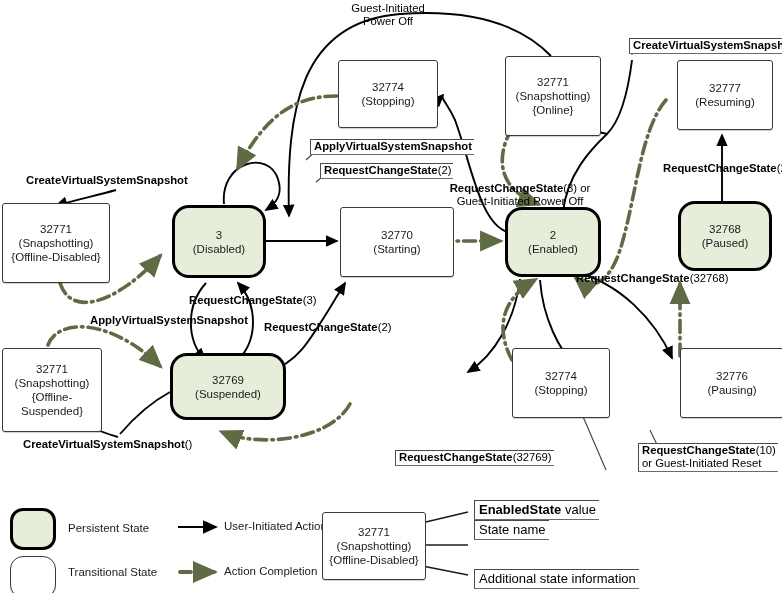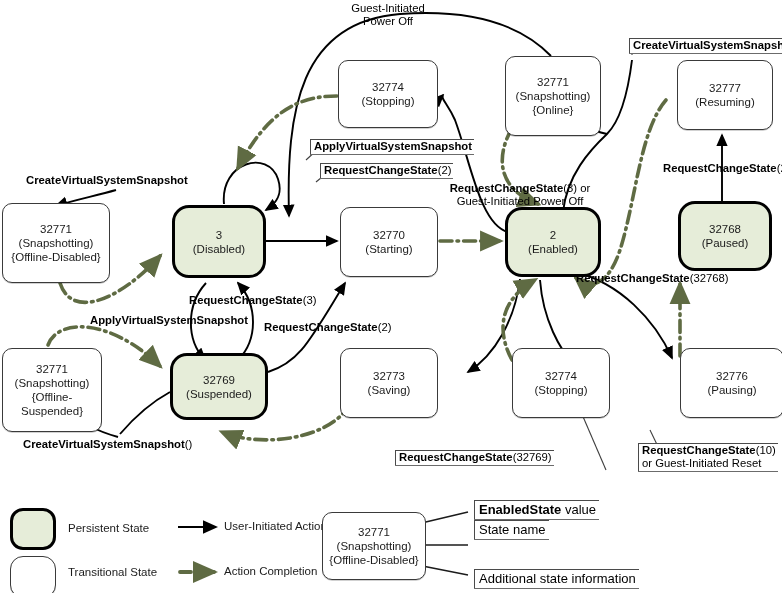--- a/index.html
+++ b/index.html
@@ -33,21 +33,21 @@
     align-items: center;
     justify-content: center;
     text-align: center;
     color: #1b1b1b;
     font-size: 11.5px;
     line-height: 14px;
     background: #ffffff;
   }
   .node.transitional {
     border: 1.3px solid #3a3a3a;
-    border-radius: 10px;
+    border-radius: 3px;
     box-shadow: 0 1px 0 rgba(0,0,0,0.18);
   }
   .node.persistent {
     border: 3.2px solid #000000;
     border-radius: 17px;
     background: #e6edd9;
   }
   .node .ln { display: block; white-space: nowrap; }
   .node .ln.wrap { white-space: normal; }
 
@@ -197,39 +197,35 @@
     <span class="ln">3</span>
     <span class="ln">(Disabled)</span>
   </div>
 
   <div class="node transitional" style="left:2px; top:348px; width:100px; height:84px;">
     <span class="ln">32771</span>
     <span class="ln">(Snapshotting)</span>
     <span class="ln wrap" style="padding:0 6px;">{Offline-Suspended}</span>
   </div>
 
-  <div class="node persistent" style="left:170px; top:353px; width:98px; height:67px;">
+  <div class="node persistent" style="left:170px; top:353px; width:116px; height:67px;">
     <span class="ln">32769</span>
     <span class="ln">(Suspended)</span>
   </div>
 
   <div class="node transitional" style="left:338px; top:60px; width:100px; height:68px;">
     <span class="ln">32774</span>
     <span class="ln">(Stopping)</span>
   </div>
 
-  <div class="node transitional" style="left:340px; top:207px; width:98px; height:70px;">
+  <div class="node transitional" style="left:340px; top:207px; width:114px; height:70px;">
     <span class="ln">32770</span>
     <span class="ln">(Starting)</span>
   </div>
 
-  <div class="node transitional" style="left:340px; top:348px; width:98px; height:70px;">
-    <span class="ln">32773</span>
-    <span class="ln">(Saving)</span>
-  </div>
 
   <div class="node transitional" style="left:505px; top:56px; width:96px; height:80px;">
     <span class="ln">32771</span>
     <span class="ln">(Snapshotting)</span>
     <span class="ln">{Online}</span>
   </div>
 
   <div class="node persistent" style="left:505px; top:207px; width:96px; height:70px;">
     <span class="ln">2</span>
     <span class="ln">(Enabled)</span>

